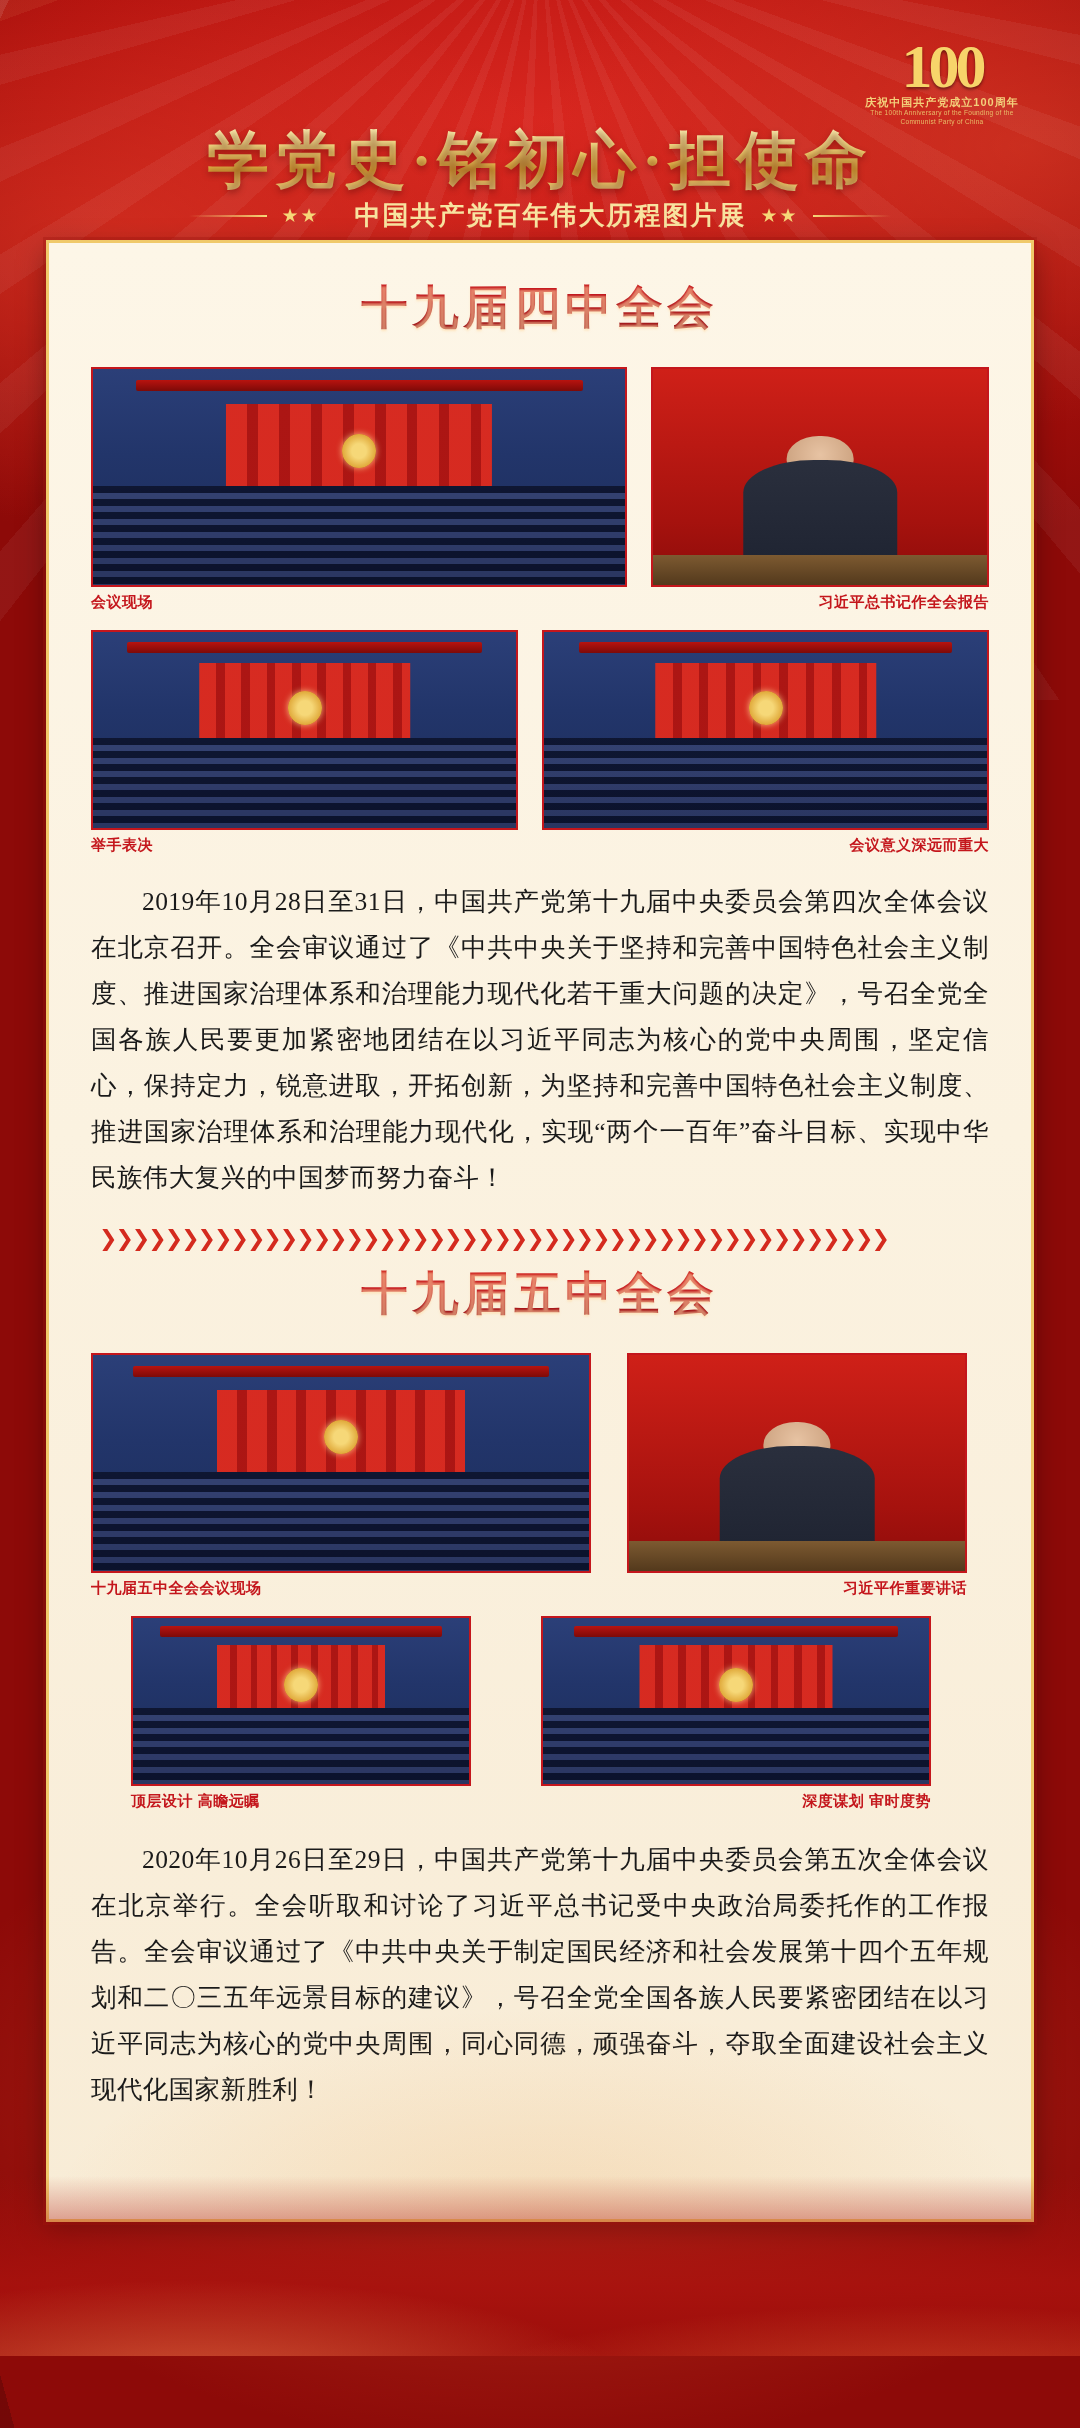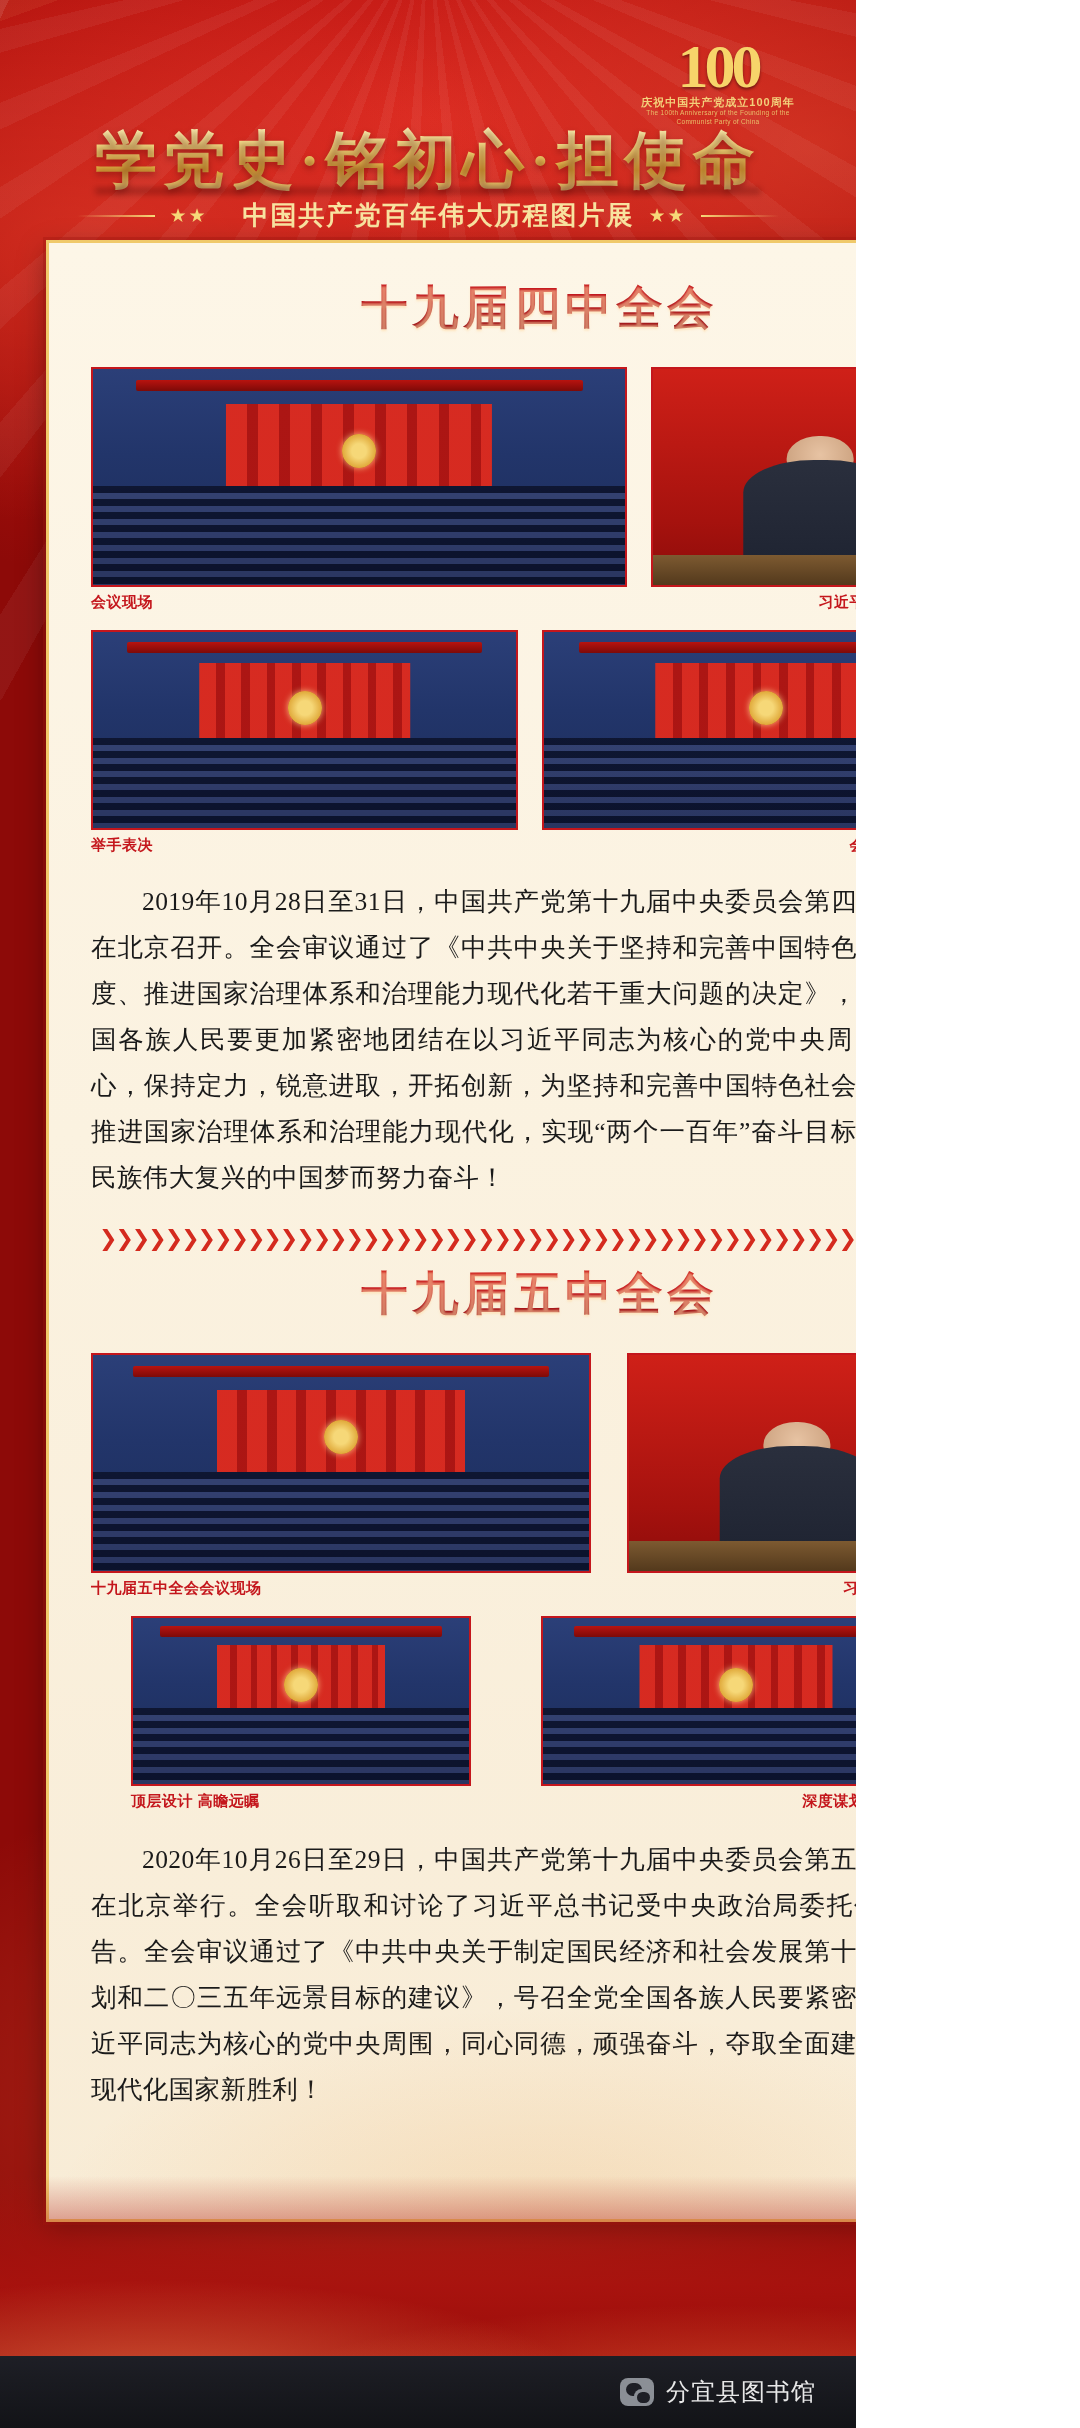--- a/index.html
+++ b/index.html
@@ -3,21 +3,21 @@
 <meta charset="utf-8">
 <style>
   * { box-sizing: border-box; margin: 0; padding: 0; }
   html, body {
     width: 1080px;
     background: #ffffff;
     font-family: "Liberation Sans", "DejaVu Sans", sans-serif;
   }
   .poster {
     position: relative;
-    width: 856px;
+    width: 1080px;
     height: 2428px;
     overflow: hidden;
     background:
       radial-gradient(ellipse 900px 500px at 50% 120px, #d8261f 0%, #b3120e 55%, #8d0a08 100%),
       linear-gradient(180deg, #b3120e 0%, #9c0d0a 100%);
   }
   
   .bg-drape {
     position: absolute; inset: 0;
     background:
@@ -72,21 +72,20 @@
     text-align: center;
     font-family: "Liberation Serif", "DejaVu Serif", serif;
     font-weight: bold;
     font-size: 62px;
     letter-spacing: 6px;
     background: linear-gradient(180deg, #fff6c9 0%, #f6d878 38%, #e0a93a 62%, #f7e6a6 100%);
     -webkit-background-clip: text;
     background-clip: text;
     color: transparent;
     text-shadow: 0 3px 6px rgba(60,0,0,0.35);
-    text-decoration: underline;
   }
   .subtitle-row {
     position: absolute; left: 0; right: 0; top: 198px;
     display: flex; align-items: center; justify-content: center; gap: 14px;
   }
   .subtitle-row .rule {
     width: 78px; height: 2px;
     background: linear-gradient(90deg, rgba(246,216,120,0), #f6d878);
   }
   .subtitle-row .rule.right {
@@ -382,17 +381,13 @@
           <div class="cap right">深度谋划 审时度势</div>
         </div>
       </div>
 
       <div class="body-text" style="margin-top:26px;">2020年10月26日至29日，中国共产党第十九届中央委员会第五次全体会议在北京举行。全会听取和讨论了习近平总书记受中央政治局委托作的工作报告。全会审议通过了《中共中央关于制定国民经济和社会发展第十四个五年规划和二〇三五年远景目标的建议》，号召全党全国各族人民要紧密团结在以习近平同志为核心的党中央周围，同心同德，顽强奋斗，夺取全面建设社会主义现代化国家新胜利！</div>
     </div>
   </div>
 
   <div class="bottom-wave"></div>
 
-  <div class="footer-bar">
-    <span class="wechat-icon"></span>
-    <span class="footer-text">分宜县图书馆</span>
-  </div>
 </div>
 
 </body></html>

